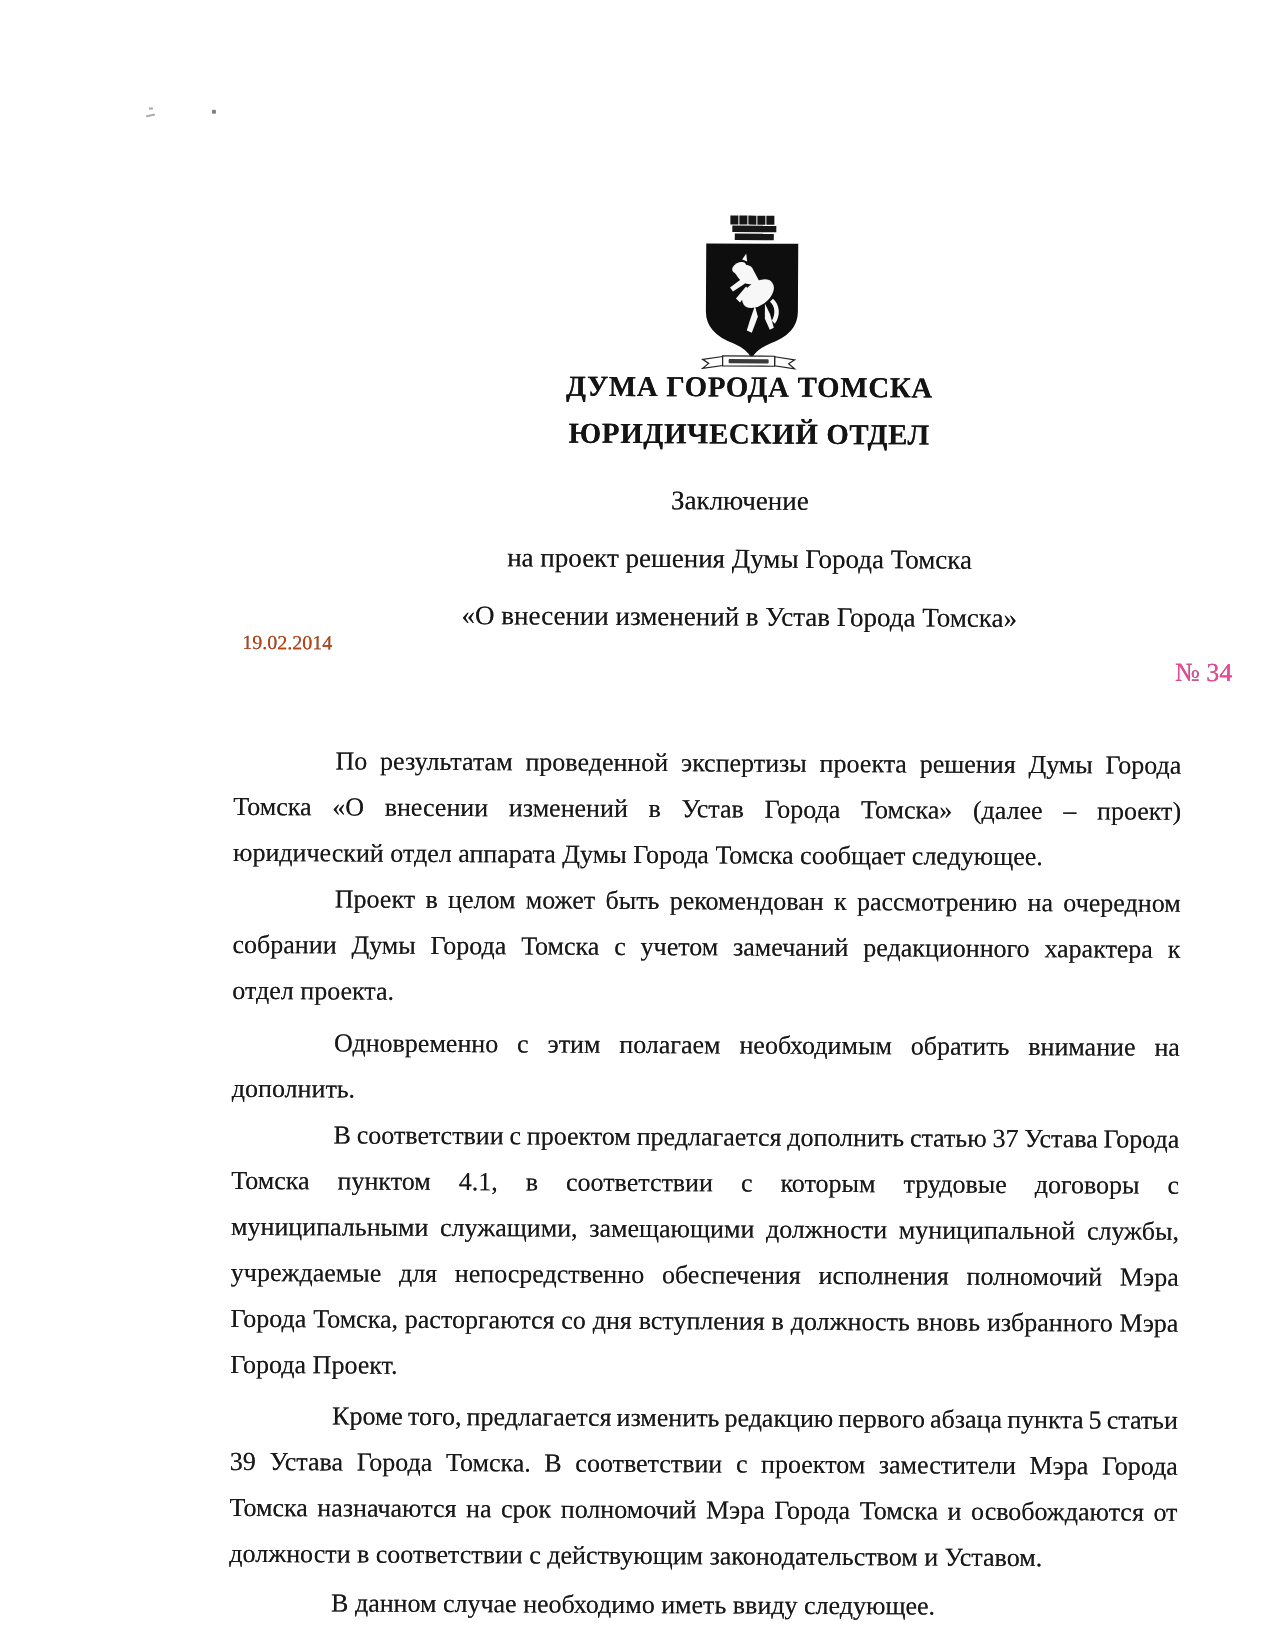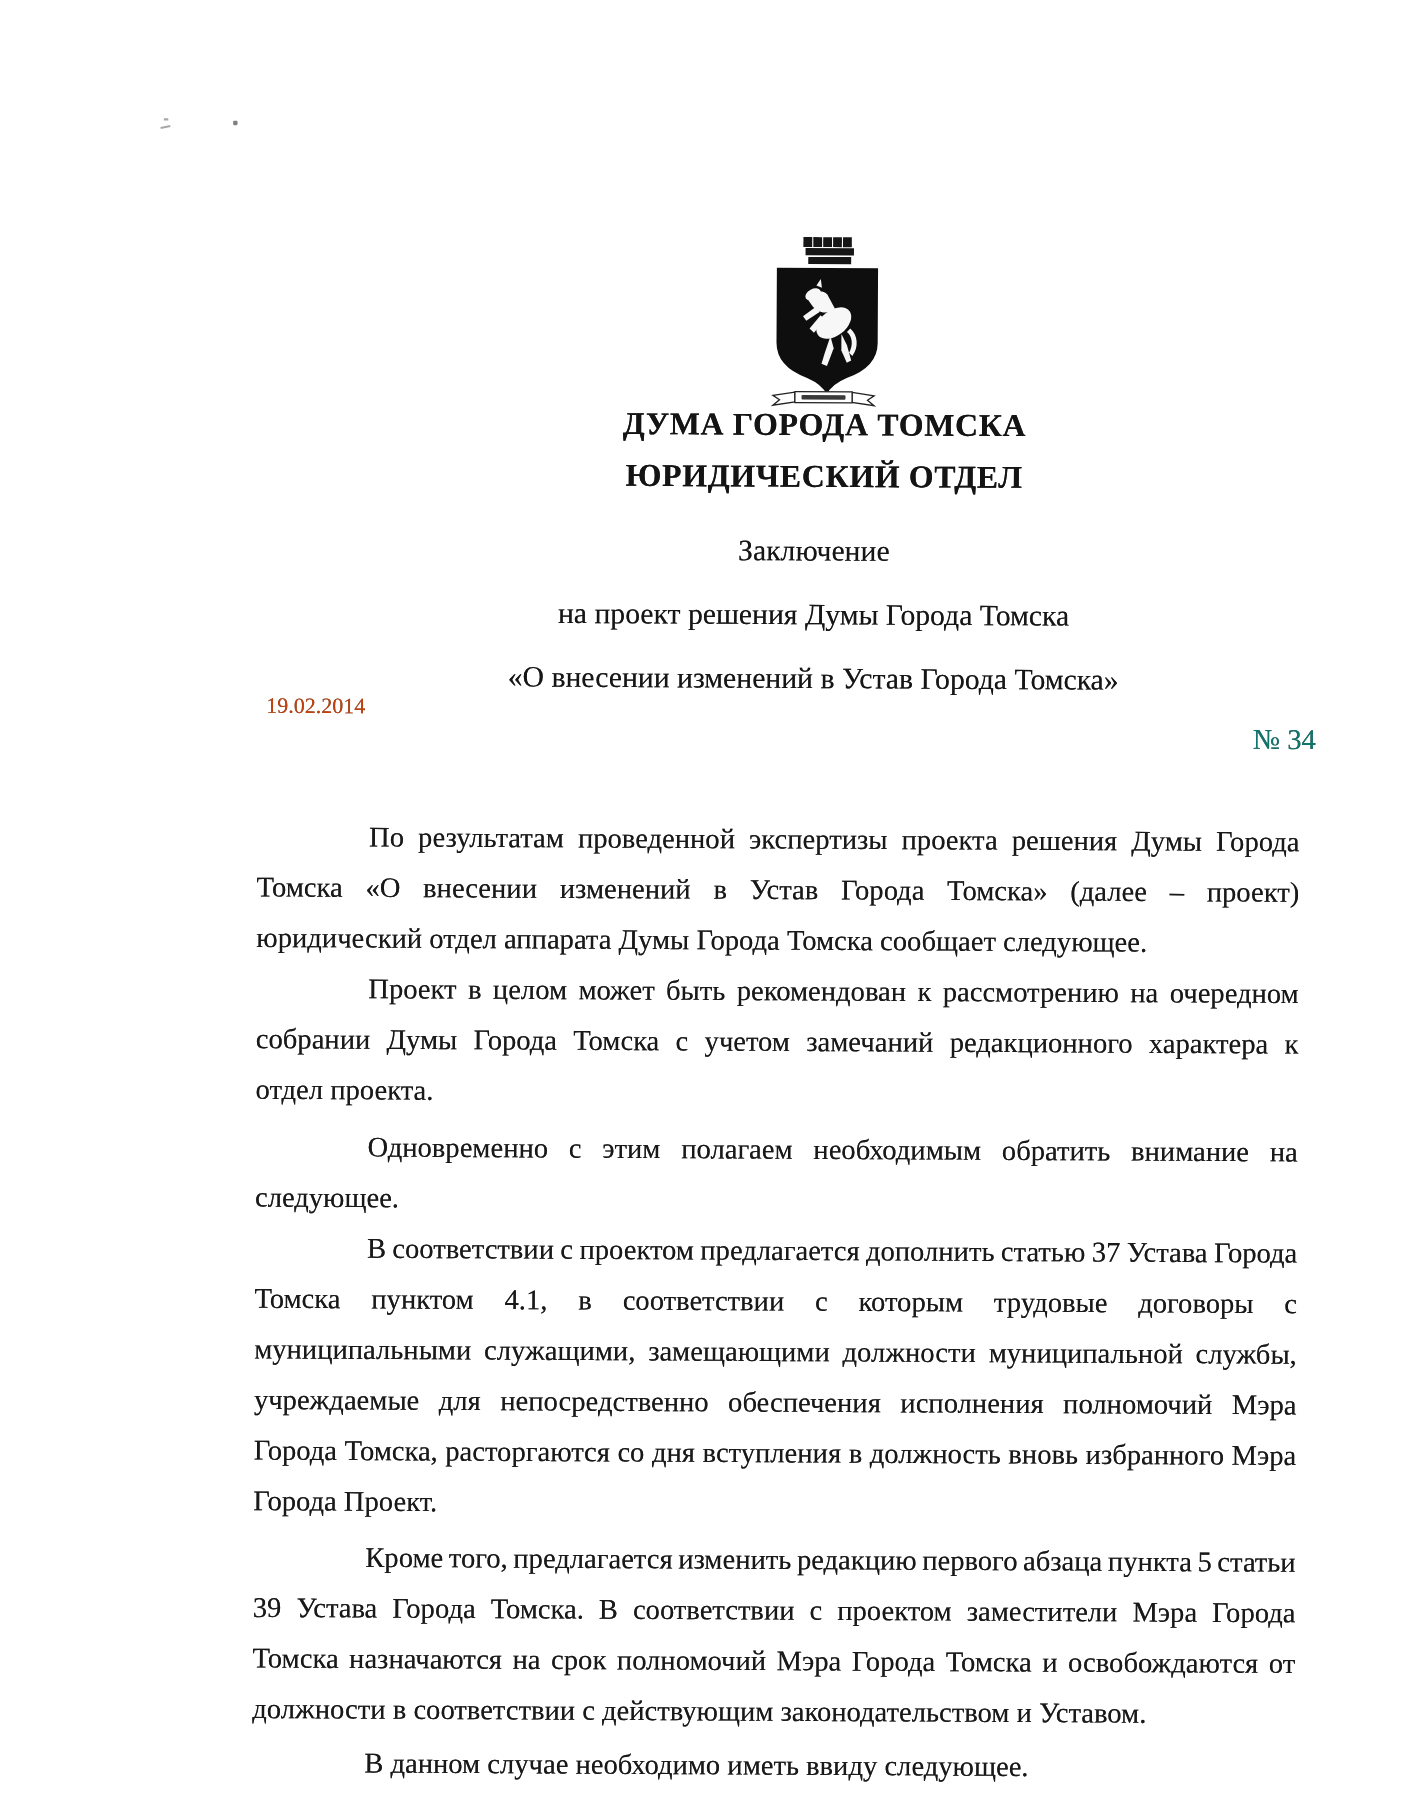--- a/index.html
+++ b/index.html
@@ -16,21 +16,21 @@
   .org{
     position:absolute;left:251px;top:360px;width:1000px;text-align:center;
     font-weight:bold;font-size:29px;line-height:47px;letter-spacing:.6px;color:#141414;
     text-shadow:0 0 .6px rgba(20,20,20,.85);
   }
   .doctitle{
     position:absolute;left:242px;top:468px;width:1000px;text-align:center;
     font-size:27px;line-height:58px;color:#161616;text-shadow:0 0 .5px rgba(20,20,20,.7);
   }
   .date{position:absolute;left:245px;top:630px;font-size:20px;color:#c2410c;text-shadow:0 0 .5px rgba(20,20,20,.7);}
-  .number{position:absolute;left:1142px;top:652px;font-size:26px;color:#0f766e;text-shadow:0 0 .5px rgba(20,20,20,.7);}
+  .number{position:absolute;left:1178px;top:652px;font-size:26px;color:#ec4899;text-shadow:0 0 .5px rgba(20,20,20,.7);}
   .docbody{
     position:absolute;left:237px;top:737px;width:948px;
     font-size:26px;line-height:46px;color:#191919;text-shadow:0 0 .55px rgba(20,20,20,.75);
   }
   .para{margin:0;}
   .para:nth-child(3){margin-top:6px;}
   .para:nth-child(5){margin-top:5px;}
   .para:nth-child(6){margin-top:3px;}
   .line{white-space:nowrap;}
   .line.indent{padding-left:102px;}
@@ -99,21 +99,21 @@
           <div class="line just" style="word-spacing: 14.2px;"><span>Томска «О внесении изменений в Устав Города Томска» (далее – проект)</span></div>
           <div class="line"><span>юридический отдел аппарата Думы Города Томска сообщает следующее.</span></div>
         </div>
         <div class="para">
           <div class="line indent just" style="word-spacing: 3.86px;"><span>Проект в целом может быть рекомендован к рассмотрению на очередном</span></div>
           <div class="line just" style="word-spacing: 8.33px;"><span>собрании Думы Города Томска с учетом замечаний редакционного характера к</span></div>
           <div class="line"><span>отдел проекта.</span></div>
         </div>
         <div class="para">
           <div class="line indent just" style="word-spacing: 12.37px;"><span>Одновременно с этим полагаем необходимым обратить внимание на</span></div>
-          <div class="line"><span>следующее.</span></div>
+          <div class="line"><span>дополнить.</span></div>
         </div>
         <div class="para">
           <div class="line indent just" style="word-spacing: -0.68px;"><span>В соответствии с проектом предлагается дополнить статью 37 Устава Города</span></div>
           <div class="line just" style="word-spacing: 21.54px;"><span>Томска пунктом 4.1, в соответствии с которым трудовые договоры с</span></div>
           <div class="line just" style="word-spacing: 5.15px;"><span>муниципальными служащими, замещающими должности муниципальной службы,</span></div>
           <div class="line just" style="word-spacing: 11.24px;"><span>учреждаемые для непосредственно обеспечения исполнения полномочий Мэра</span></div>
           <div class="line just" style="word-spacing: 0.39px;"><span>Города Томска, расторгаются со дня вступления в должность вновь избранного Мэра</span></div>
           <div class="line"><span>Города Проект.</span></div>
         </div>
         <div class="para">

